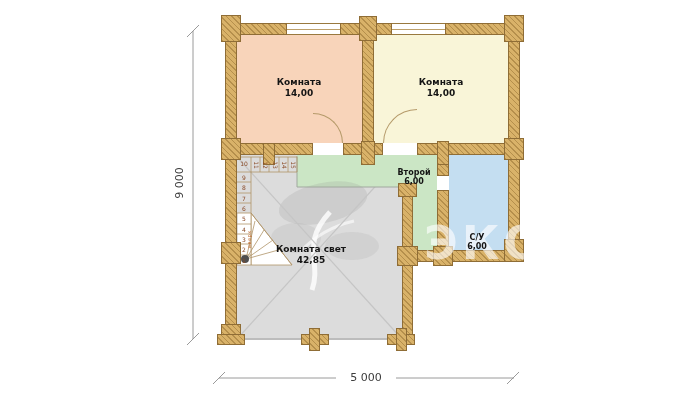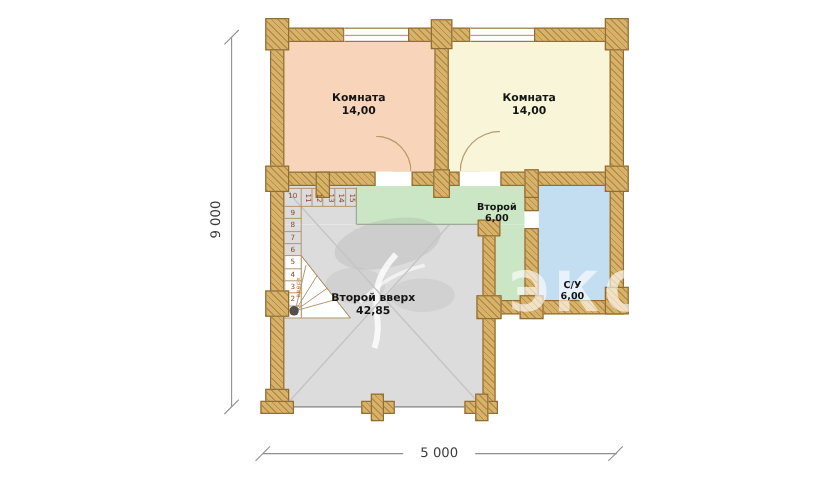--- a/index.html
+++ b/index.html
@@ -195,20 +195,20 @@
   </div>
   <div class="room-label small" style="left:374px;top:168px;width:80px;">
     <div>Второй</div>
     <div>6,00</div>
   </div>
   <div class="room-label small" style="left:437px;top:189px;width:80px;margin-top:44px;">
     <div>С/У</div>
     <div>6,00</div>
   </div>
   <div class="room-label" style="left:259px;top:244px;width:104px;">
-    <div>Второй вверх</div>
+    <div>Комната свет</div>
     <div>42,85</div>
   </div>
 
   <div class="dim-label v-rot" style="left:150px;top:176px;width:60px;height:14px;">9 000</div>
   <div class="dim-label h" style="left:336px;top:371px;width:60px;">5 000</div>
 
 </div>
 
 </body></html>

